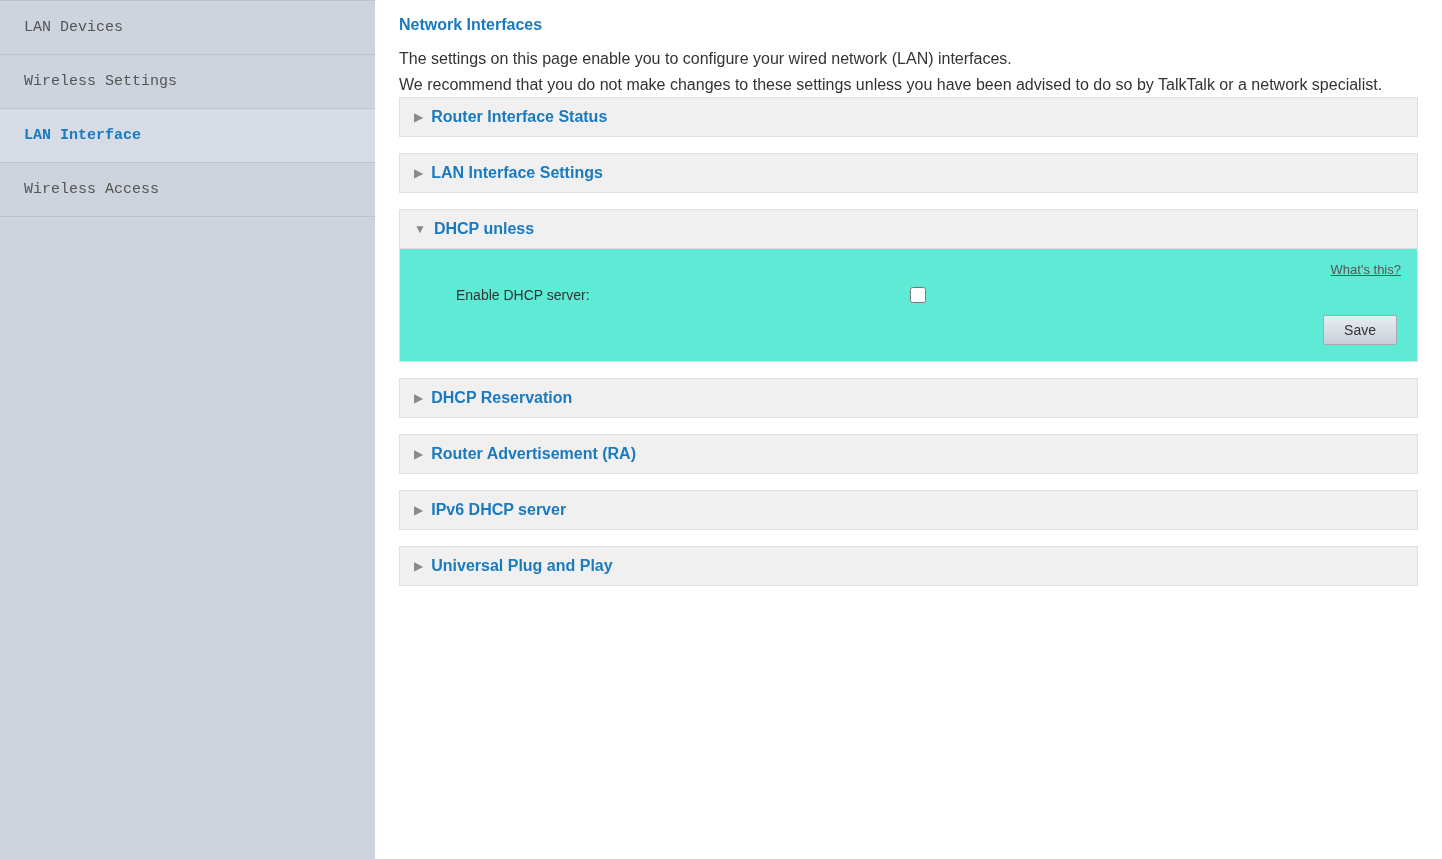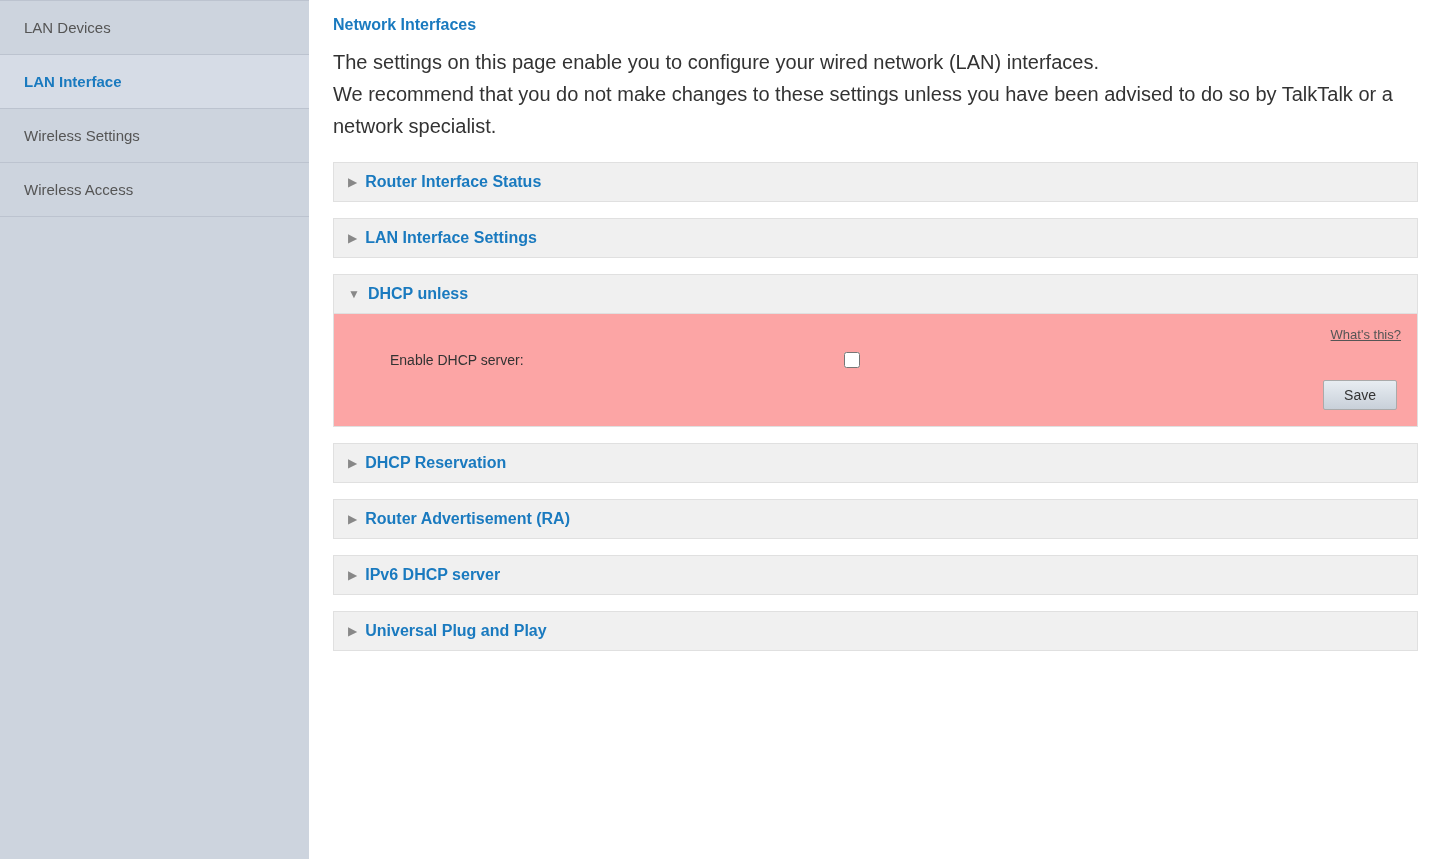--- a/index.html
+++ b/index.html
@@ -7,24 +7,25 @@
       font-family: Arial, sans-serif;
       font-size: 14px;
       display: flex;
       height: 859px;
       width: 1442px;
       background: #fff;
     }
 
     
     .sidebar {
-      width: 309px;
+      width: 375px;
       background: #cdd4de;
       padding-top: 0;
       flex-shrink: 0;
+      font-family: Liberation Mono, monospace;
     }
     .sidebar-item {
       padding: 18px 24px;
       cursor: pointer;
       color: #555;
       font-size: 15px;
       border-bottom: 1px solid #bcc3cf;
     }
     .sidebar-item:first-child {
       border-top: 1px solid #bcc3cf;
@@ -45,23 +46,22 @@
 
     .page-title {
       color: #1a7abf;
       font-size: 16px;
       font-weight: bold;
       margin-bottom: 12px;
     }
 
     .description {
       color: #333;
-      font-size: 20px;
+      font-size: 16px;
       line-height: 1.6;
-      margin-bottom: 20px;
     }
 
     
     .section {
       margin-bottom: 16px;
     }
 
     .section-header {
       background: #f0f0f0;
       padding: 10px 14px;
@@ -81,21 +81,21 @@
       color: #1a7abf;
       font-size: 16px;
       font-weight: bold;
     }
 
     
     .section-body {
       border: 1px solid #e0e0e0;
       border-top: none;
       padding: 12px 16px 16px;
-      background: #fca5a5;
+      background: #5eead4;
     }
 
     .whats-this-row {
       text-align: right;
       margin-bottom: 10px;
     }
     .whats-this-link {
       color: #555;
       font-size: 13px;
       text-decoration: underline;
@@ -143,25 +143,25 @@
       border-radius: 2px;
     }
   </style>
 </head>
 <body>
 
 <nav class="sidebar">
   <div class="sidebar-item">
     <span>LAN Devices</span>
   </div>
+  <div class="sidebar-item">
+    <span>Wireless Settings</span>
+  </div>
   <div class="sidebar-item active">
     <span>LAN Interface</span>
-  </div>
-  <div class="sidebar-item">
-    <span>Wireless Settings</span>
   </div>
   <div class="sidebar-item">
     <span>Wireless Access</span>
   </div>
 </nav>
 
 <main class="main-content">
   <div class="page-title">Network Interfaces</div>
 
   <div class="description">

